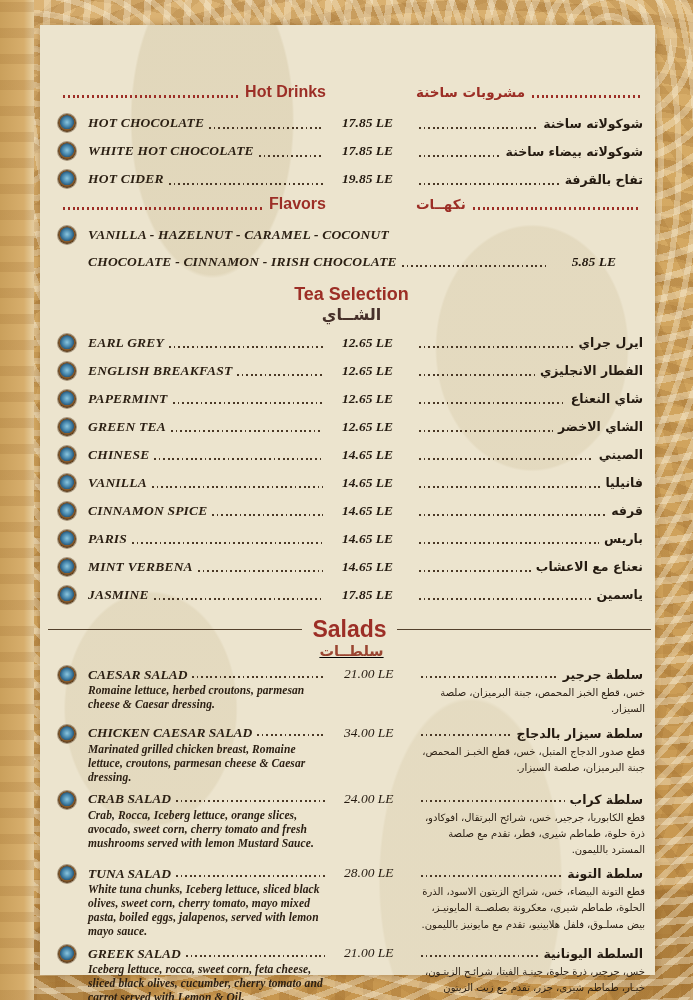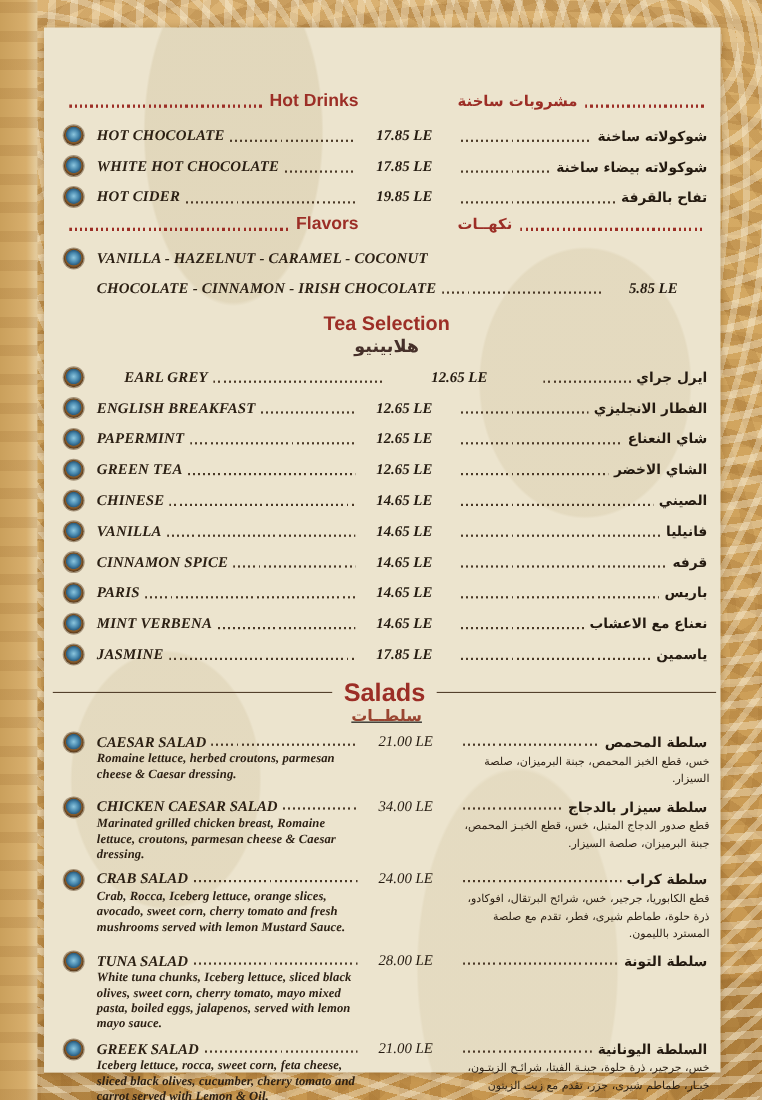--- a/index.html
+++ b/index.html
@@ -172,24 +172,24 @@
     <span class="note-text">VANILLA - HAZELNUT - CARAMEL - COCONUT</span>
   </div>
   <div class="note-row2">
     <span class="note-text">CHOCOLATE - CINNAMON - IRISH CHOCOLATE</span>
     <span class="dots"></span>
     <span class="price-cell" style="flex:0 0 auto;padding-left:18px;">5.85 LE</span>
   </div>
 
   <div class="sec-title">
     <div class="title-en">Tea Selection</div>
-    <div class="title-ar" dir="rtl">هلابينيو</div>
-  </div>
-
-  <div class="row" style="margin-top:4px;gap:25px;">
+    <div class="title-ar" dir="rtl">الشــاي</div>
+  </div>
+
+  <div class="row" style="margin-top:4px;">
     <div class="icon-cell">
         <span class="seal"></span>
       </div>
     <div class="en-cell">
         <span>EARL GREY</span>
         <span class="dots"></span>
       </div>
     <div class="price-cell">12.65 LE</div>
     <div class="ar-cell">
         <span class="dots"></span>
@@ -340,21 +340,21 @@
       <div class="salad-name-row">
           <span>CAESAR SALAD</span>
           <span class="dots" style="margin-top:4px;"></span>
         </div>
       <div class="salad-desc-en">Romaine lettuce, herbed croutons, parmesan cheese &amp; Caesar dressing.</div>
     </div>
     <div class="salad-price">21.00 LE</div>
     <div class="salad-right">
       <div class="salad-name-row-ar">
           <span class="dots" style="margin-top:4px;"></span>
-          <span class="ar-name" dir="rtl">سلطة المحمص</span>
+          <span class="ar-name" dir="rtl">سلطة جرجير</span>
         </div>
       <div class="salad-desc-ar">خس، قطع الخبز المحمص، جبنة البرميزان، صلصة السيزار.</div>
     </div>
   </div>
 
   <div class="salad">
     <div class="icon-cell">
         <span class="seal"></span>
       </div>
     <div class="salad-left">
@@ -405,20 +405,21 @@
           <span class="dots" style="margin-top:4px;"></span>
         </div>
       <div class="salad-desc-en">White tuna chunks, Iceberg lettuce, sliced black olives, sweet corn, cherry tomato, mayo mixed pasta, boiled eggs, jalapenos, served with lemon mayo sauce.</div>
     </div>
     <div class="salad-price">28.00 LE</div>
     <div class="salad-right">
       <div class="salad-name-row-ar">
           <span class="dots" style="margin-top:4px;"></span>
           <span class="ar-name" dir="rtl">سلطة التونة</span>
         </div>
+      <div class="salad-desc-ar">قطع التونة البيضاء، خس، شرائح الزيتون الاسود، الذرة الحلوة، طماطم شيرى، معكرونة بصلصــة المايونيـز، بيض مسلـوق، فلفل هلابينيو، تقدم مع مايونيز بالليمون.</div>
     </div>
   </div>
 
   <div class="salad">
     <div class="icon-cell">
         <span class="seal"></span>
       </div>
     <div class="salad-left">
       <div class="salad-name-row">
           <span>GREEK SALAD</span>

